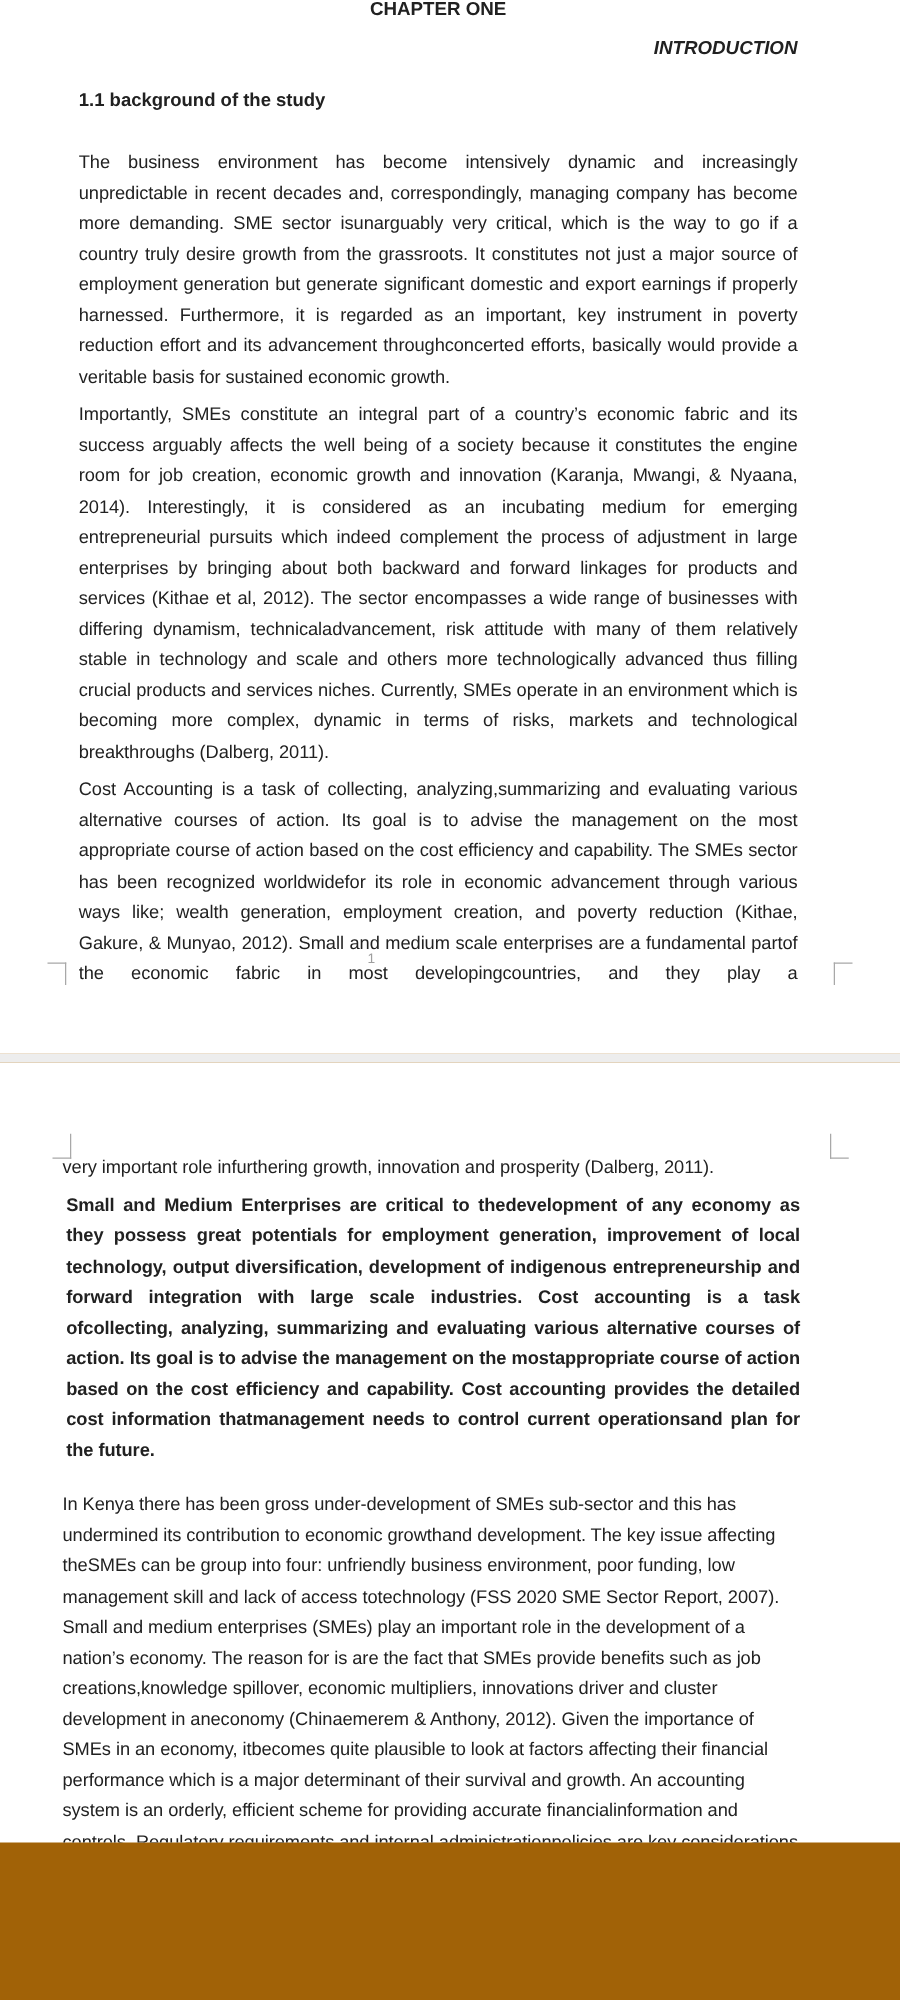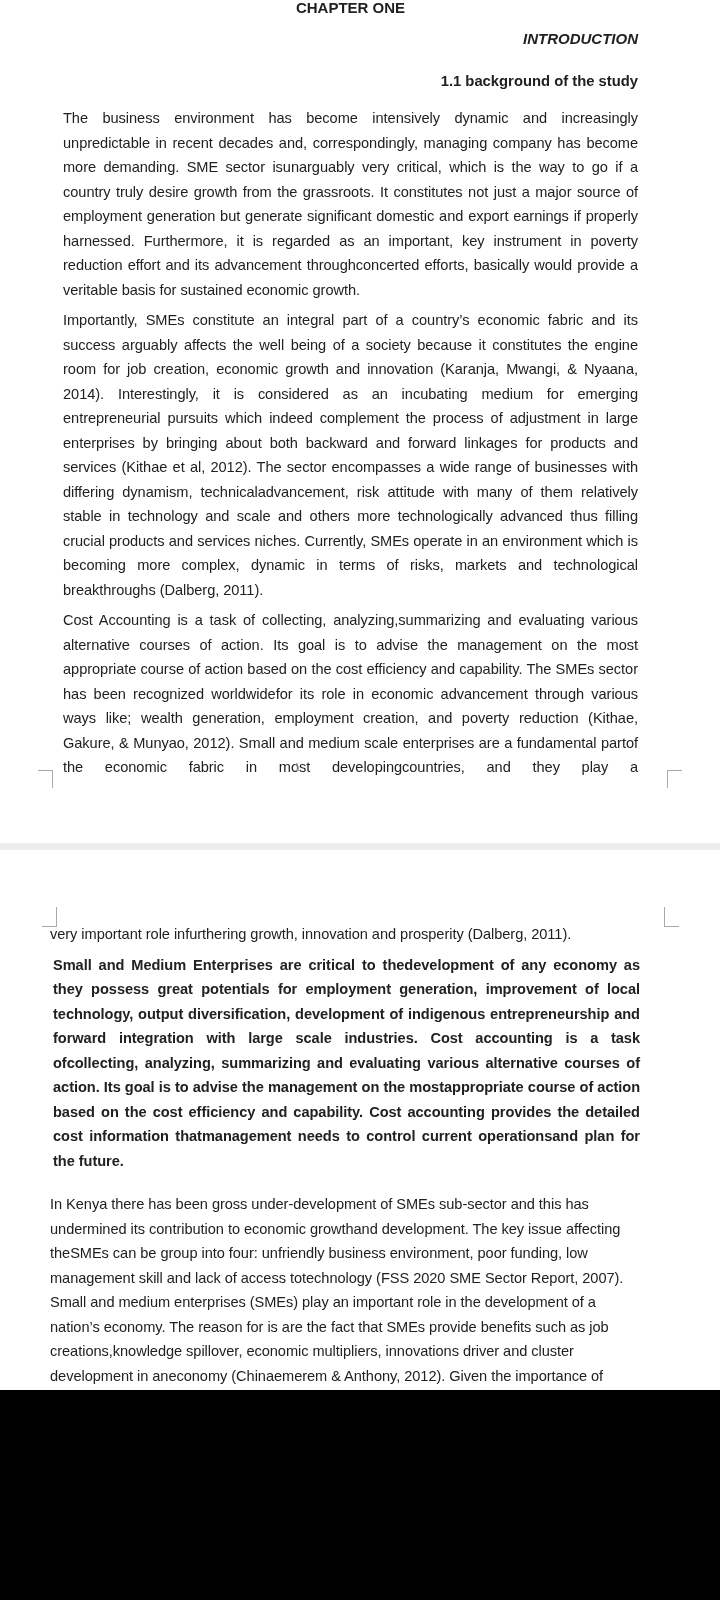--- a/index.html
+++ b/index.html
@@ -11,34 +11,34 @@
     width: 720px;
     height: 1600px;
     overflow: hidden;
     font-family: "Liberation Sans", "DejaVu Sans", sans-serif;
     color: #212121;
   }
   .viewport {
     width: 720px;
     height: 1600px;
     position: relative;
-    background: #000000;
+    background: #a16207;
   }
   .page {
     position: relative;
     background: #ffffff;
     overflow: hidden;
   }
   .page1 {
     height: 843px;
     padding: 0 82px 0 63px;
     box-sizing: border-box;
   }
   .page2 {
-    height: 540px;
+    height: 624px;
     padding: 72px 80px 0 50px;
     box-sizing: border-box;
   }
   .sep {
     height: 7px;
     width: 720px;
     background: #ededed;
   }
   .chapter-title {
     margin: 0;
@@ -53,32 +53,32 @@
     line-height: 16px;
     font-weight: bold;
     font-style: italic;
     text-align: right;
   }
   .section-heading {
     margin: 26px 0 0 0;
     font-size: 14.8px;
     line-height: 17px;
     font-weight: bold;
-    text-align: right;
+    text-align: left;
   }
   .para {
     margin: 0;
     font-size: 14.6px;
     line-height: 24.5px;
     letter-spacing: -0.05px;
   }
   .j { text-align: justify; }
   .cont { text-align: justify; text-align-last: justify; }
   .ragged { text-align: left; }
-  .first-body { margin-top: 16px; }
+  .first-body { margin-top: 28px; }
   .p-gap { margin-top: 6px; }
   .p-gap-lg { margin-top: 19px; }
   .indent { margin-left: 3px; font-weight: bold; }
   .pageno {
     position: absolute;
     top: 760px;
     left: 0;
     width: 720px;
     margin-left: -63px; 
     text-align: center;

